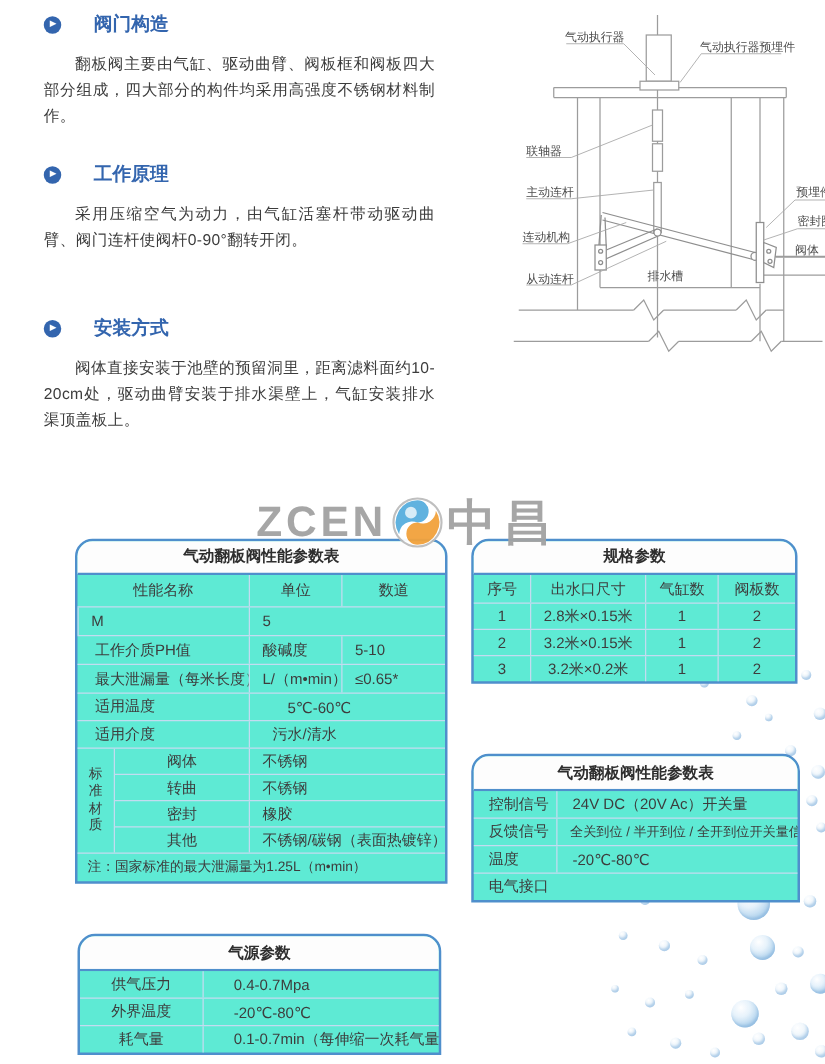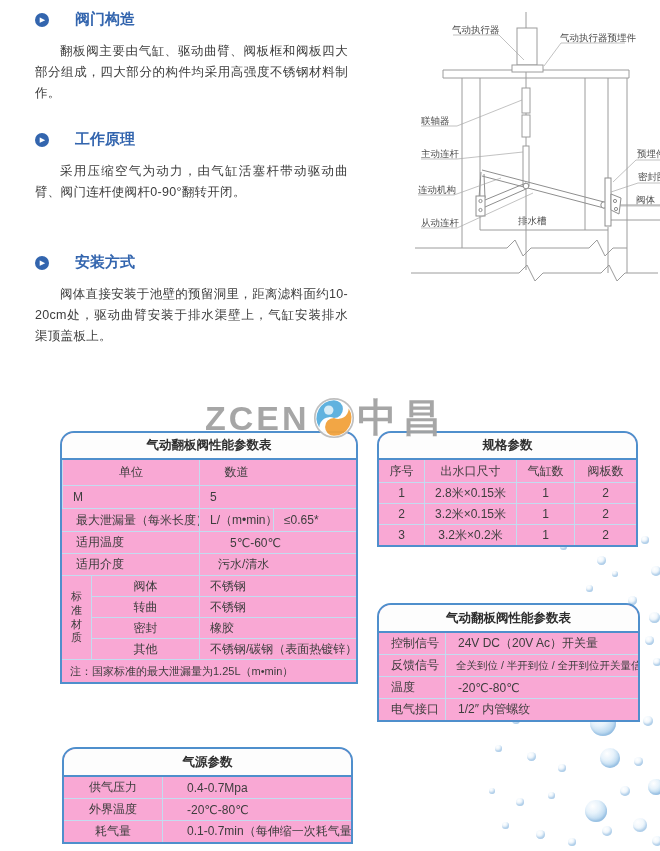--- a/index.html
+++ b/index.html
@@ -14,21 +14,21 @@
   .s-head{display:flex;align-items:center;gap:26px;color:#3365ae;font-weight:bold;font-size:15px;}
   .s-ico{width:14px;height:14px;border-radius:50%;background:#3365ae;color:#fff;
          display:inline-flex;align-items:center;justify-content:center;flex:0 0 14px;}
   .s-ico i{font-style:normal;font-size:7px;line-height:1;transform:translateX(0.5px);}
   .s-body{margin-top:12px;font-size:12.5px;line-height:21px;color:#3c3c3c;
           text-indent:2em;text-align:justify;letter-spacing:.3px;}
   
   #diagram{position:absolute;left:393px;top:2px;z-index:1;}
   #diagram text{font-size:9.5px;fill:#4c4c4c;font-family:"Liberation Sans",sans-serif;}
   
-  .tbl{position:absolute;background:#f9a8d4;border:2px solid #4f8fcc;
+  .tbl{position:absolute;background:#5eead4;border:2px solid #4f8fcc;
        border-radius:14px 14px 0 0;z-index:2;font-size:12px;color:#3d3d3d;}
   .t-title{height:25px;line-height:25px;text-align:center;font-weight:bold;
            font-size:12.5px;color:#2e2e2e;border-bottom:2px solid #4f8fcc;
            border-radius:12px 12px 0 0;background:#fdfdfd;}
   .t-row{display:grid;border-top:1px solid #c3dcf0;align-items:stretch;height:22px;}
   .t-row.nt{border-top:none;}
   .t-head{height:25px;}
   .t-head .c{justify-content:center;padding:0;}
   .c{display:flex;align-items:center;padding-left:10px;overflow:hidden;white-space:nowrap;}
   .c.ctr{justify-content:center;padding:0;}
@@ -176,26 +176,32 @@
     <path d="M20 3 A17 17 0 0 0 6 29 A10 10 0 0 1 20 20 A8.5 8.5 0 0 0 20 3 Z" fill="#58aede"></path>
     <path d="M20 37 A17 17 0 0 0 34 11 A10 10 0 0 1 20 20 A8.5 8.5 0 0 0 20 37 Z" fill="#f2a23c"></path>
     <circle cx="15" cy="12.5" r="4.5" fill="#ffffff" opacity="0.75"></circle>
   </svg>
   <span class="cn">中昌</span>
 </div>
 
 <div class="tbl" style="left:60px;top:431px;width:294px;">
   <div class="t-title">气动翻板阀性能参数表</div>
   <div class="t-row t-head nt cols3">
+    <div class="c">性能名称</div>
     <div class="c bl">单位</div>
     <div class="c bl">数道</div>
   </div>
   <div class="t-row cols3">
     <div class="c bl">M</div>
     <div class="c bl">5</div>
+  </div>
+  <div class="t-row cols3">
+    <div class="c n">工作介质PH值</div>
+    <div class="c bl">酸碱度</div>
+    <div class="c bl">5-10</div>
   </div>
   <div class="t-row cols3">
     <div class="c n">最大泄漏量（每米长度）</div>
     <div class="c bl">L/（m•min）</div>
     <div class="c bl">≤0.65*</div>
   </div>
   <div class="t-row cols2 m">
     <div class="c n">适用温度</div>
     <div class="c bl" style="padding-left:30px;">5℃-60℃</div>
   </div>
@@ -264,21 +270,20 @@
   <div class="t-row colsA r21">
     <div class="c" style="padding-left:12px;">反馈信号</div>
     <div class="c bl fs-small" style="padding-left:10px;">全关到位 / 半开到位 / 全开到位开关量信号</div>
   </div>
   <div class="t-row colsA r21">
     <div class="c" style="padding-left:12px;">温度</div>
     <div class="c bl" style="padding-left:12px;">-20℃-80℃</div>
   </div>
   <div class="t-row colsA r21">
     <div class="c" style="padding-left:12px;">电气接口</div>
-    <div class="c bl" style="padding-left:12px;">1/2″ 内管螺纹</div>
   </div>
 </div>
 
 <div class="tbl" style="left:62px;top:747px;width:287px;">
   <div class="t-title" style="height:26px;line-height:26px;">气源参数</div>
   <div class="t-row nt colsB r21">
     <div class="c ctr">供气压力</div>
     <div class="c bl" style="padding-left:24px;">0.4-0.7Mpa</div>
   </div>
   <div class="t-row colsB r21">

